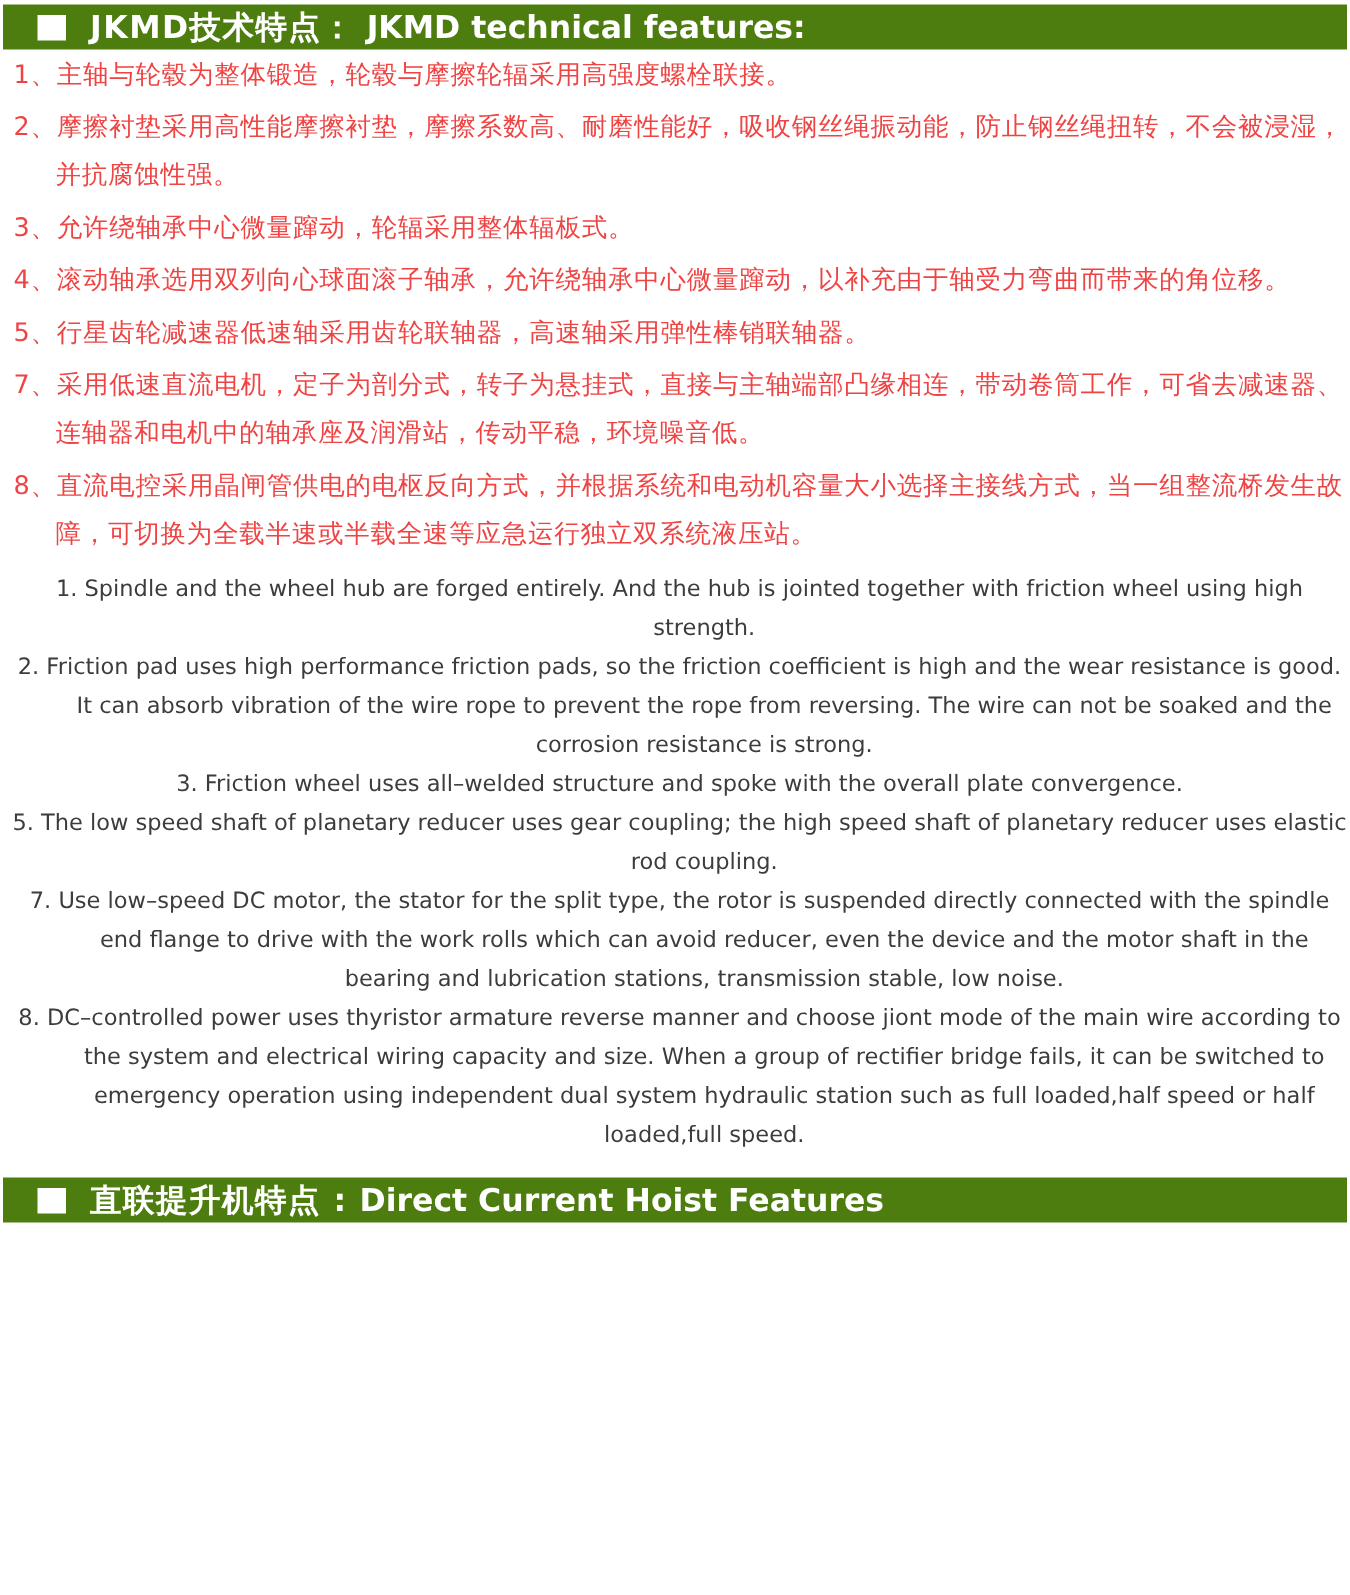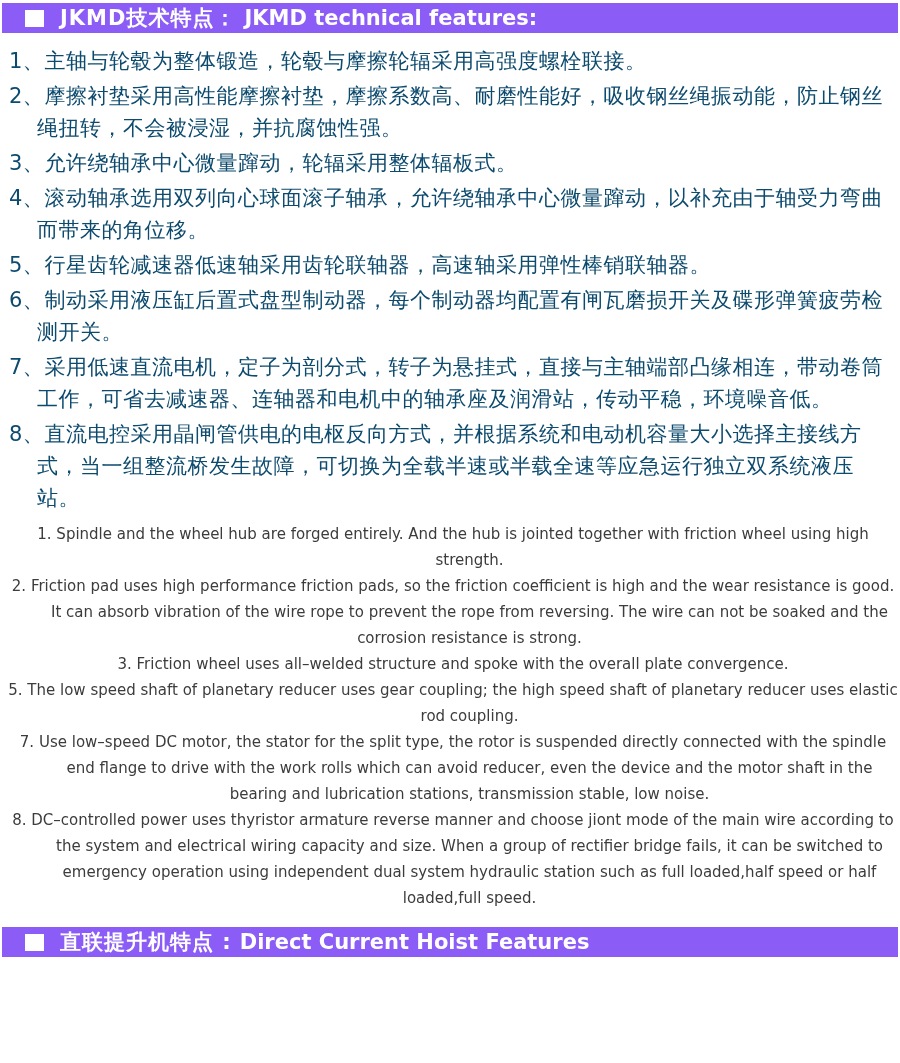--- a/index.html
+++ b/index.html
@@ -13,21 +13,21 @@
     overflow: hidden;
     font-family: "DejaVu Sans", "Liberation Sans", sans-serif;
   }
   .page { width: 900px; height: 1063px; }
 
   
   .bar {
     display: flex;
     align-items: center;
     height: 30px;
-    background: #8b5cf6;
+    background: #4d7c0f;
     margin: 3px 2px 0 2px;
     padding-left: 23px;
     box-sizing: border-box;
   }
   .sq {
     width: 19px;
     height: 17px;
     background: #ffffff;
     margin-right: 16px;
     flex: 0 0 auto;
@@ -42,23 +42,23 @@
   .h-en {
     color: #ffffff;
     font-weight: bold;
     font-size: 21px;
     margin-left: 8px;
     white-space: pre;
   }
 
   
   .zh-list {
-    margin: 12px 4px 0 4px;
-    color: #0c4a6e;
-    font-size: 21px;
+    margin: 1px 4px 0 4px;
+    color: #ef4444;
+    font-size: 17px;
   }
   .zh-item {
     margin: 0 0 3px 0;
     padding-left: 33px;
     text-indent: -28px;
     line-height: 32px;
     letter-spacing: 0.5px;
   }
 
   
@@ -90,21 +90,20 @@
       <span class="sq"></span>
       <span class="h-zh">JKMD技术特点：</span>
       <span class="h-en">JKMD technical features:</span>
     </header>
     <div class="zh-list">
         <p class="zh-item"><span class="num">1、</span><span class="txt">主轴与轮毂为整体锻造，轮毂与摩擦轮辐采用高强度螺栓联接。</span></p>
         <p class="zh-item"><span class="num">2、</span><span class="txt">摩擦衬垫采用高性能摩擦衬垫，摩擦系数高、耐磨性能好，吸收钢丝绳振动能，防止钢丝绳扭转，不会被浸湿，并抗腐蚀性强。</span></p>
         <p class="zh-item"><span class="num">3、</span><span class="txt">允许绕轴承中心微量蹿动，轮辐采用整体辐板式。</span></p>
         <p class="zh-item"><span class="num">4、</span><span class="txt">滚动轴承选用双列向心球面滚子轴承，允许绕轴承中心微量蹿动，以补充由于轴受力弯曲而带来的角位移。</span></p>
         <p class="zh-item"><span class="num">5、</span><span class="txt">行星齿轮减速器低速轴采用齿轮联轴器，高速轴采用弹性棒销联轴器。</span></p>
-        <p class="zh-item"><span class="num">6、</span><span class="txt">制动采用液压缸后置式盘型制动器，每个制动器均配置有闸瓦磨损开关及碟形弹簧疲劳检测开关。</span></p>
         <p class="zh-item"><span class="num">7、</span><span class="txt">采用低速直流电机，定子为剖分式，转子为悬挂式，直接与主轴端部凸缘相连，带动卷筒工作，可省去减速器、连轴器和电机中的轴承座及润滑站，传动平稳，环境噪音低。</span></p>
         <p class="zh-item"><span class="num">8、</span><span class="txt">直流电控采用晶闸管供电的电枢反向方式，并根据系统和电动机容量大小选择主接线方式，当一组整流桥发生故障，可切换为全载半速或半载全速等应急运行独立双系统液压站。</span></p>
       </div>
     <div class="en-list">
         <p class="en-item"><span class="num">1. </span><span class="txt">Spindle and the wheel hub are forged entirely. And the hub is jointed together with friction wheel using high strength.</span></p>
         <p class="en-item"><span class="num">2. </span><span class="txt">Friction pad uses high performance friction pads, so the friction coefficient is high and the wear resistance is good. It can absorb vibration of the wire rope to prevent the rope from reversing. The wire can not be soaked and the corrosion resistance is strong.</span></p>
         <p class="en-item"><span class="num">3. </span><span class="txt">Friction wheel uses all–welded structure and spoke with the overall plate convergence.</span></p>
         <p class="en-item"><span class="num">5. </span><span class="txt">The low speed shaft of planetary reducer uses gear coupling; the high speed shaft of planetary reducer uses elastic rod coupling.</span></p>
         <p class="en-item"><span class="num">7. </span><span class="txt">Use low–speed DC motor, the stator for the split type, the rotor is suspended directly connected with the spindle end flange to drive with the work rolls which can avoid reducer, even the device and the motor shaft in the bearing and lubrication stations, transmission stable, low noise.</span></p>
         <p class="en-item"><span class="num">8. </span><span class="txt">DC–controlled power uses thyristor armature reverse manner and choose jiont mode of the main wire according to the system and electrical wiring capacity and size. When a group of rectifier bridge fails, it can be switched to emergency operation using independent dual system hydraulic station such as full loaded,half speed or half loaded,full speed.</span></p>

